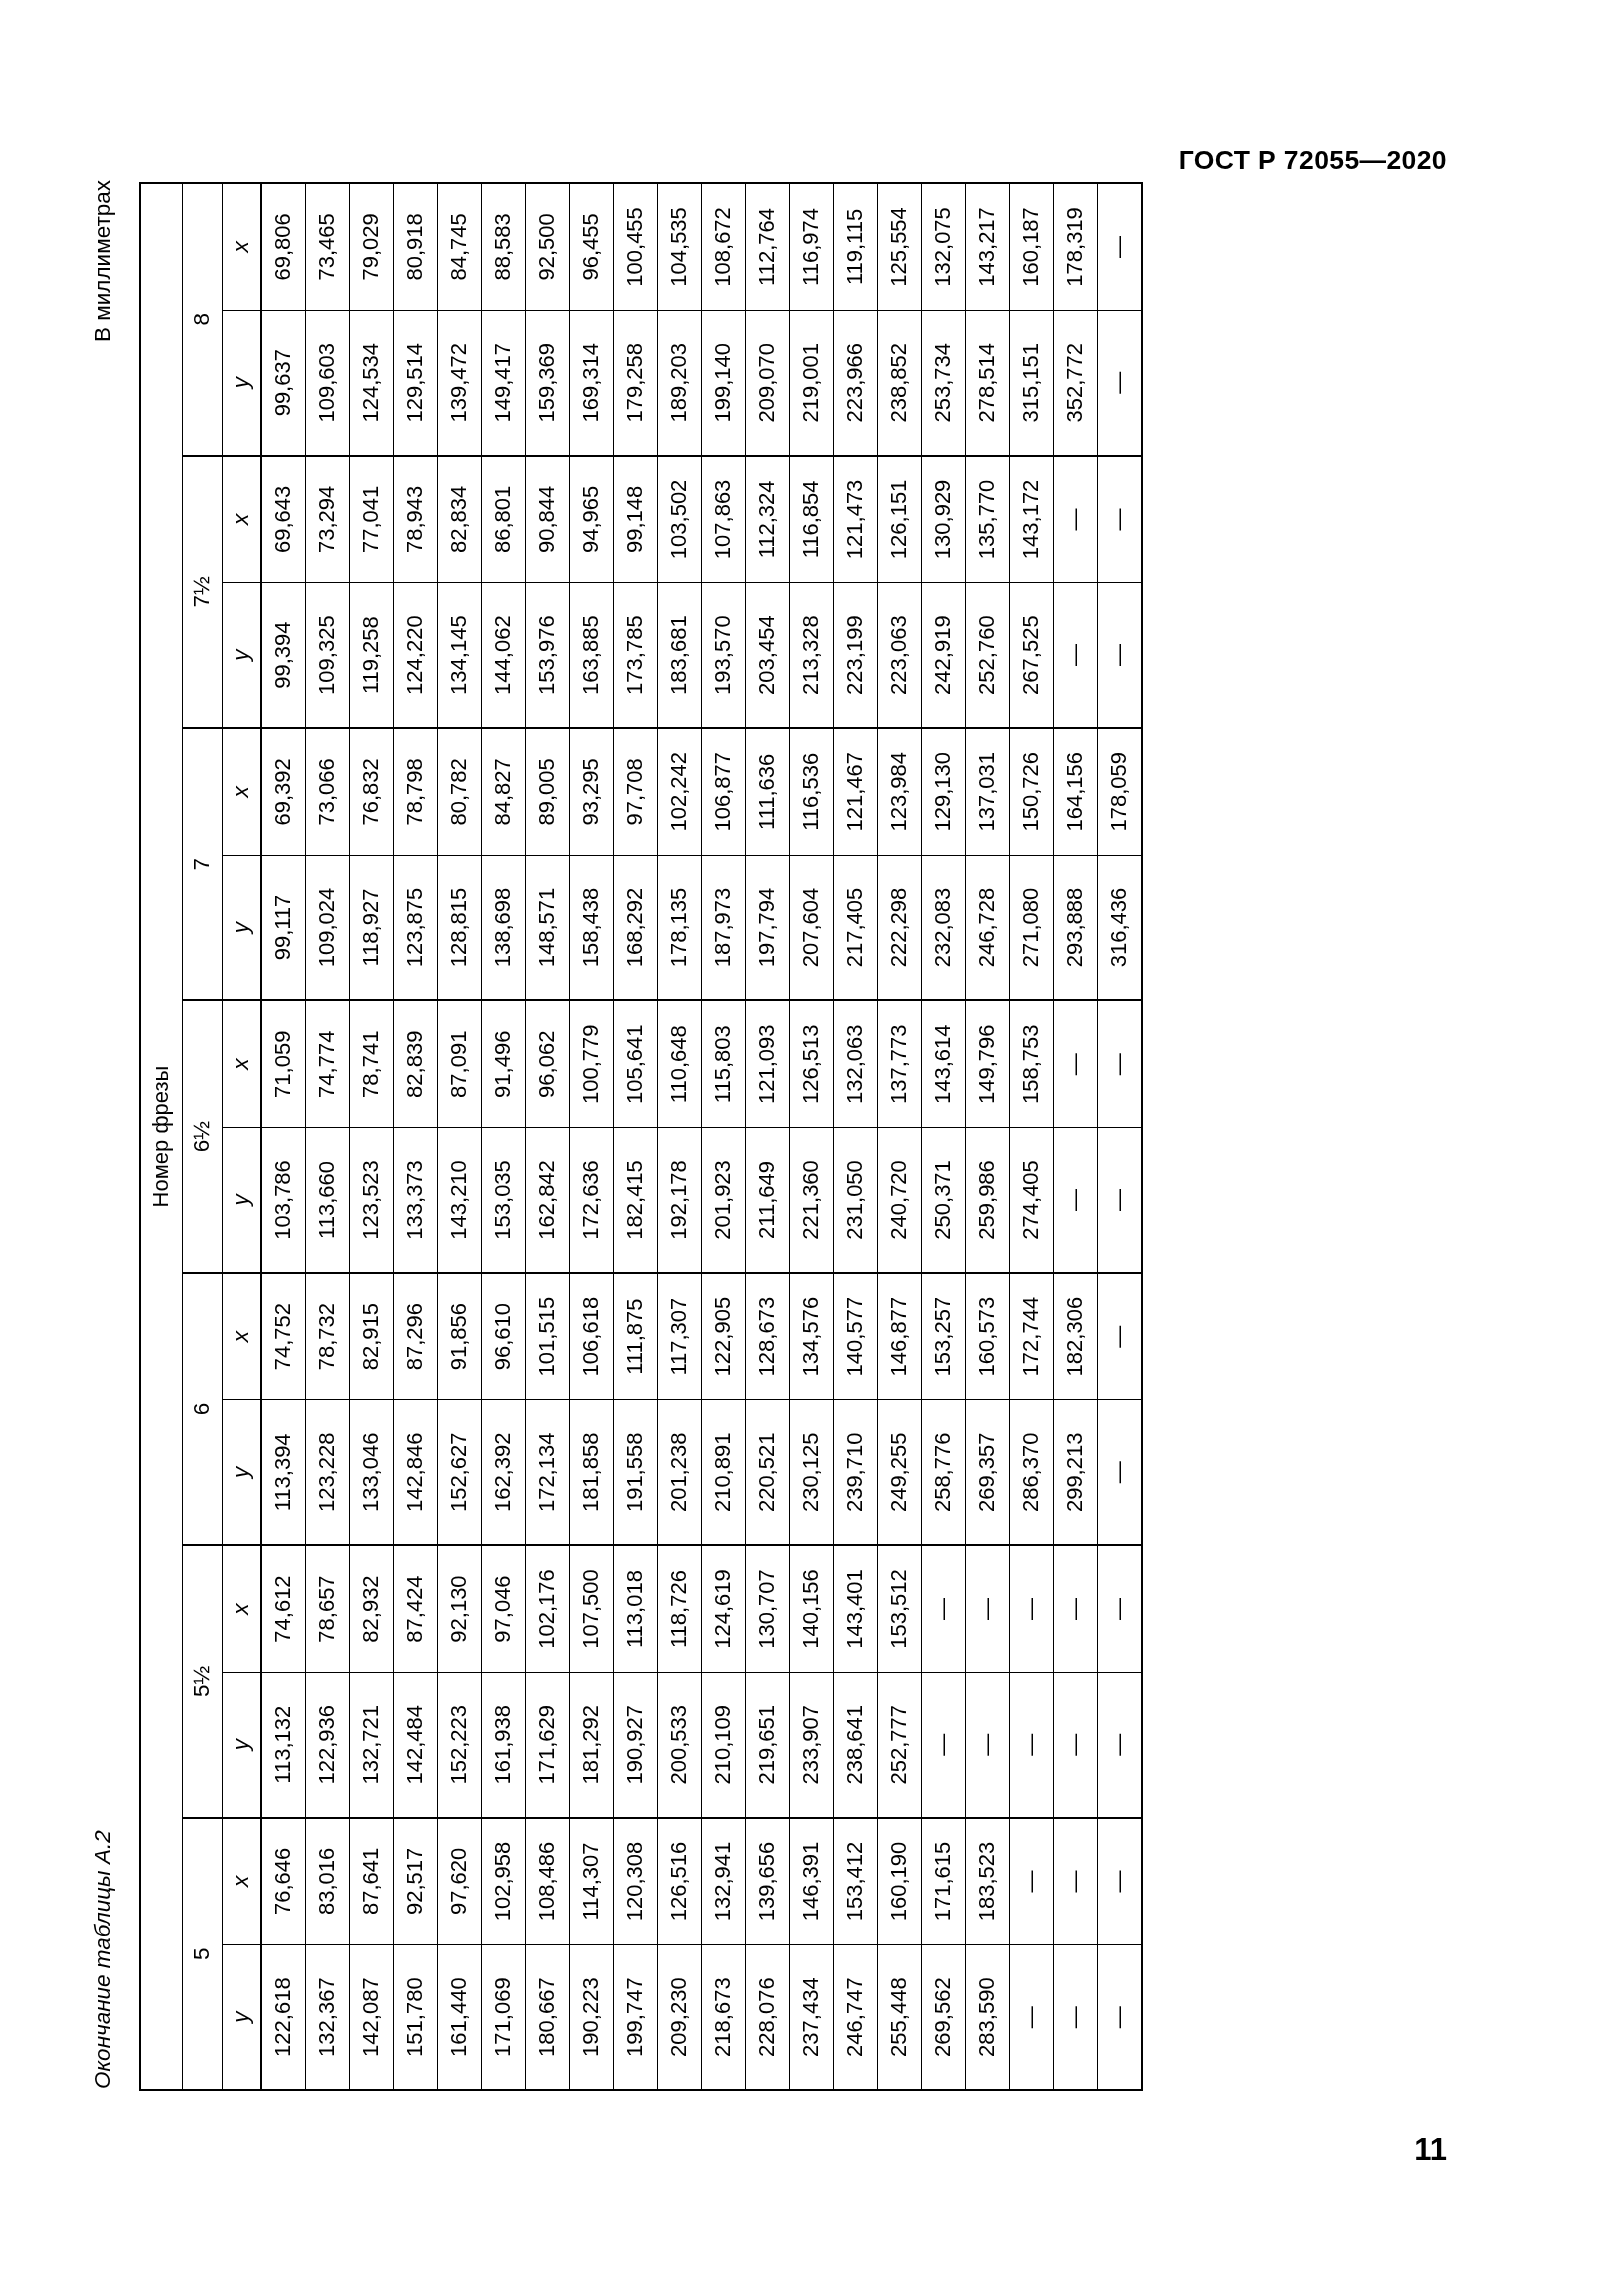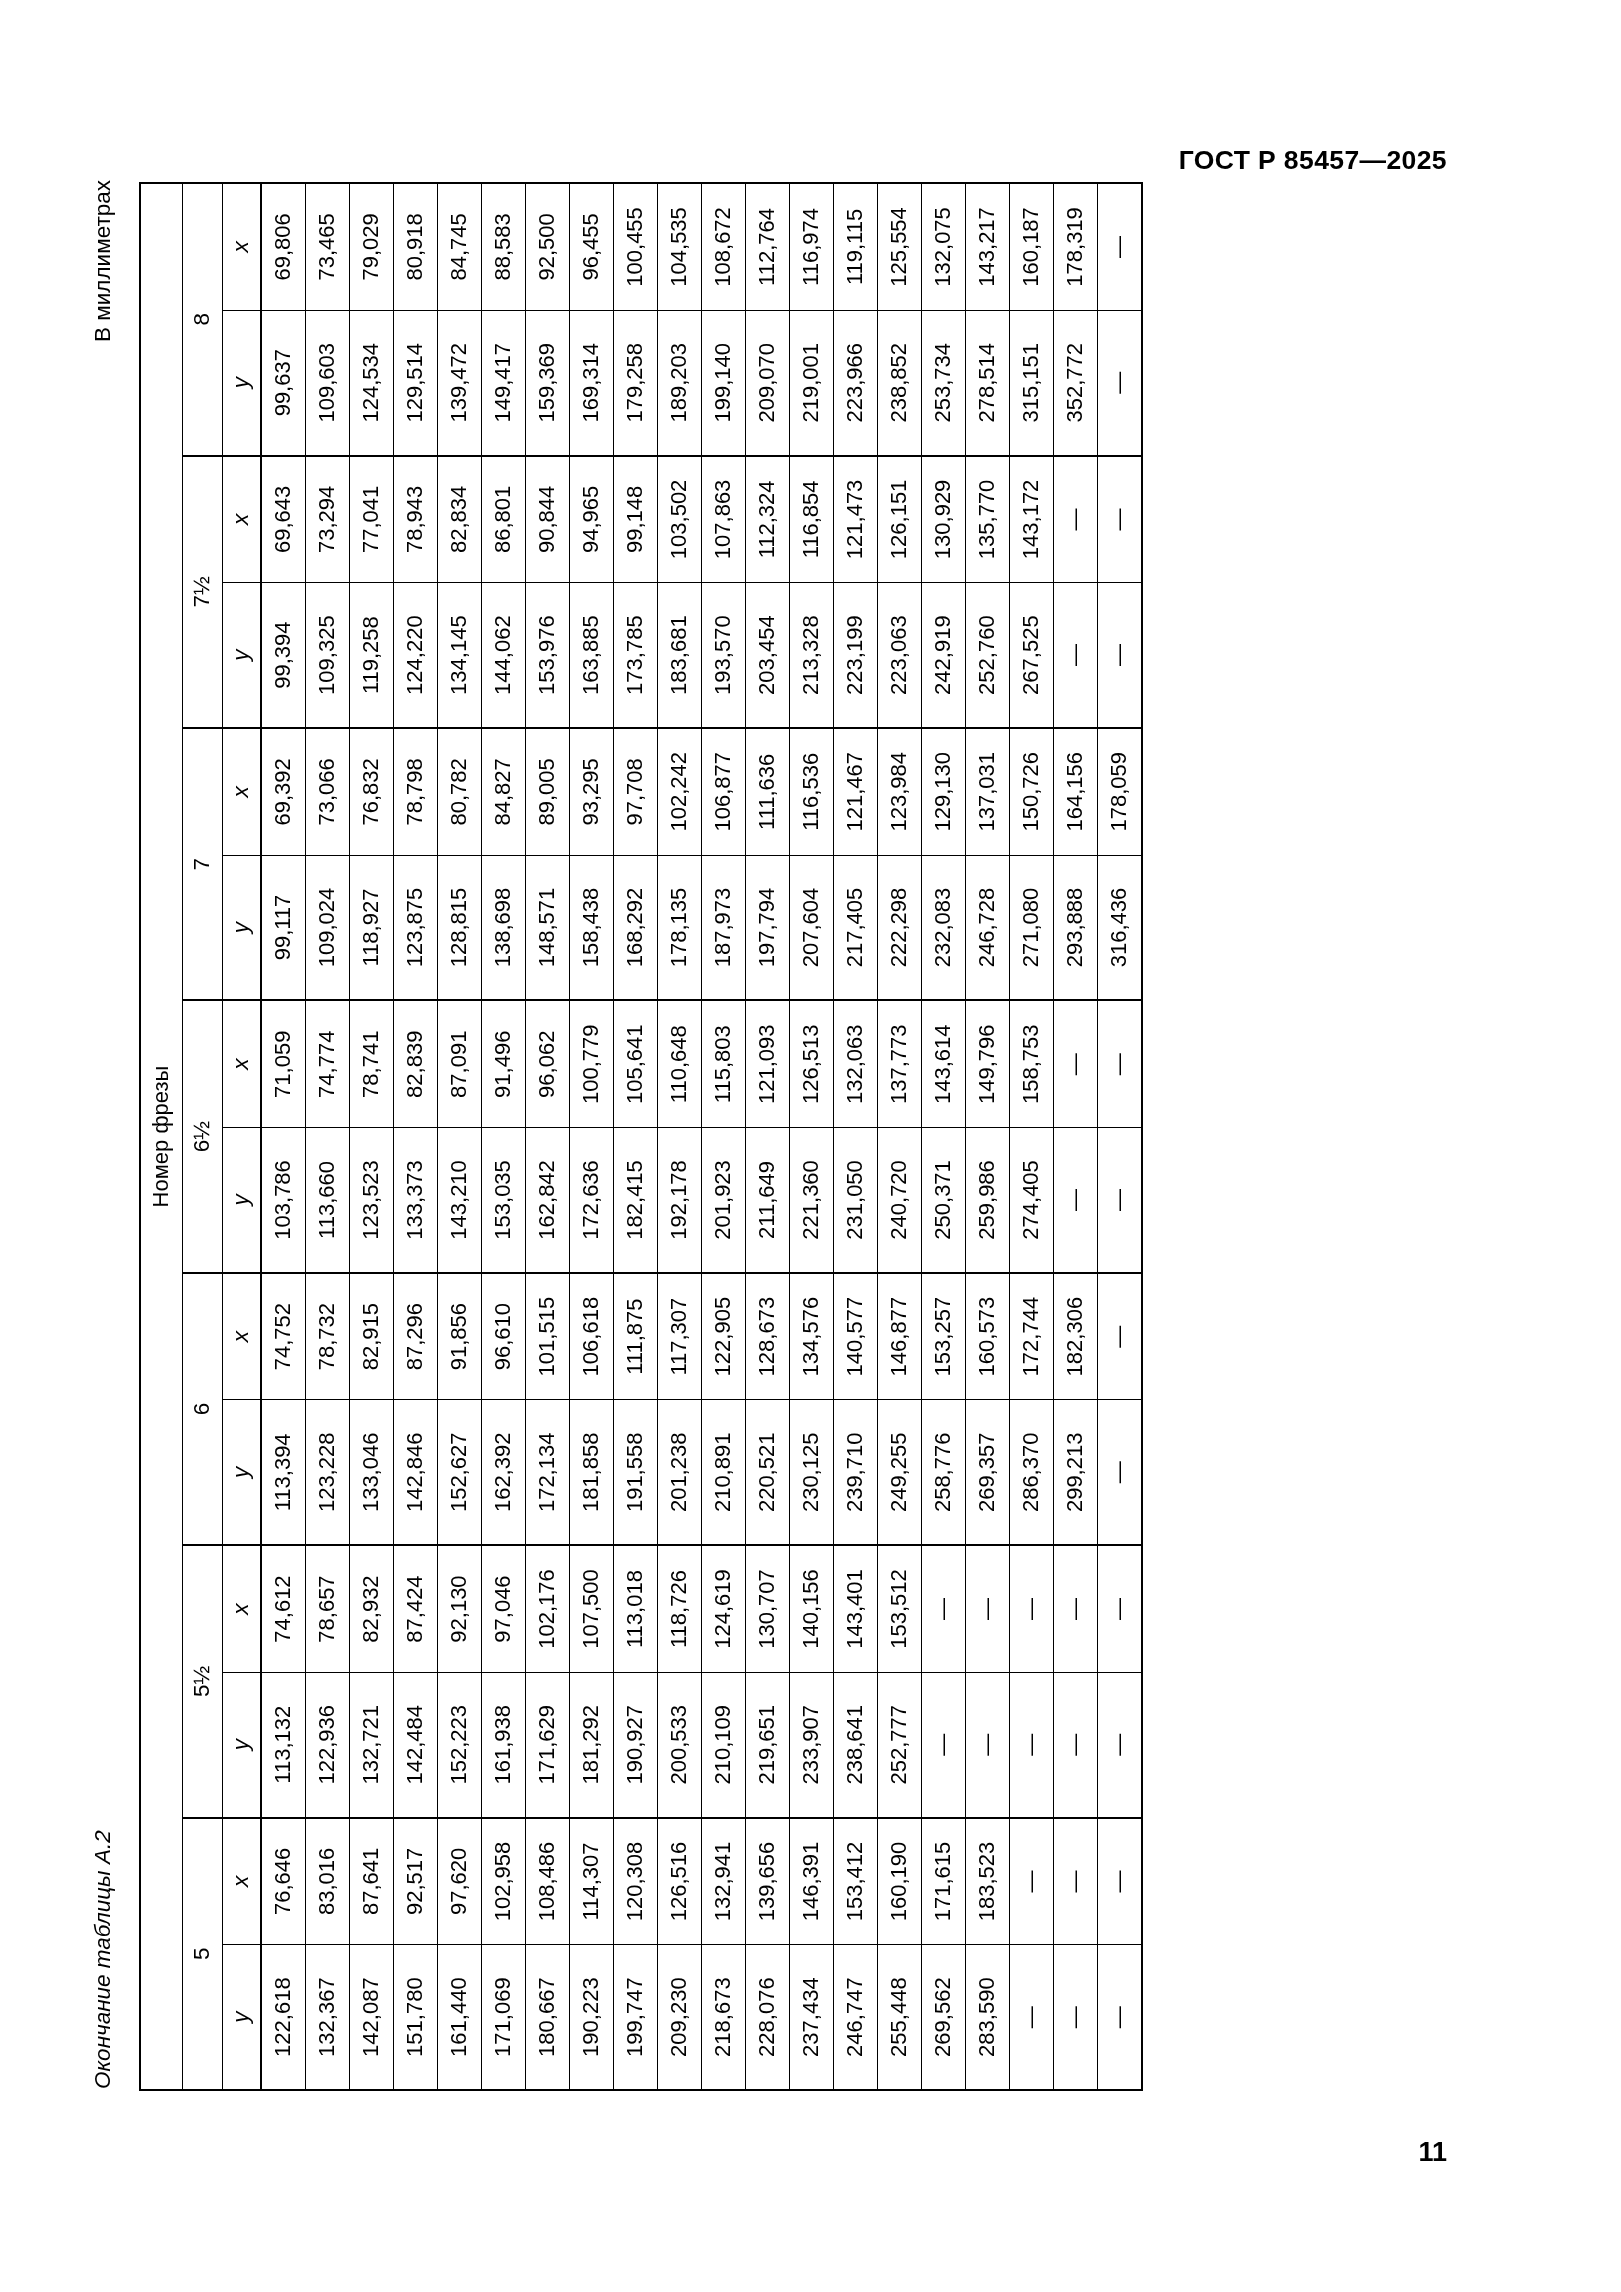--- a/index.html
+++ b/index.html
@@ -25,21 +25,21 @@
     font-weight: bold;
     letter-spacing: 0.4px;
     white-space: nowrap;
   }
 
   
   .page-number {
     position: absolute;
     bottom: 125px;
     right: 174px;
-    font-size: 27px;
+    font-size: 31px;
     font-weight: bold;
   }
 
   
   .rot-stage {
     position: absolute;
     top: 178px;
     left: 90px;
     width: 1913px;       
     height: 1362px;      
@@ -106,21 +106,21 @@
   table.gost .outer-l { border-left: 2.2px solid #000000; }
   table.gost .outer-r { border-right: 2.2px solid #000000; }
   table.gost thead tr:first-child th { border-top: 2.2px solid #000000; }
   table.gost tbody tr:last-child td { border-bottom: 2.2px solid #000000; }
   table.gost thead tr:last-child th { border-bottom: 2.2px solid #000000; }
   .dash { font-size: 22.5px; }
 </style>
 </head>
 <body>
 
-<div class="page-header">ГОСТ Р 85457—2025</div>
+<div class="page-header">ГОСТ Р 72055—2020</div>
 
 <div class="page-number">11</div>
 
 <div class="rot-stage">
 
   <div class="cap-row">
     <div class="caption-left">Окончание таблицы А.2</div>
     <div class="caption-right">В миллиметрах</div>
   </div>
 

